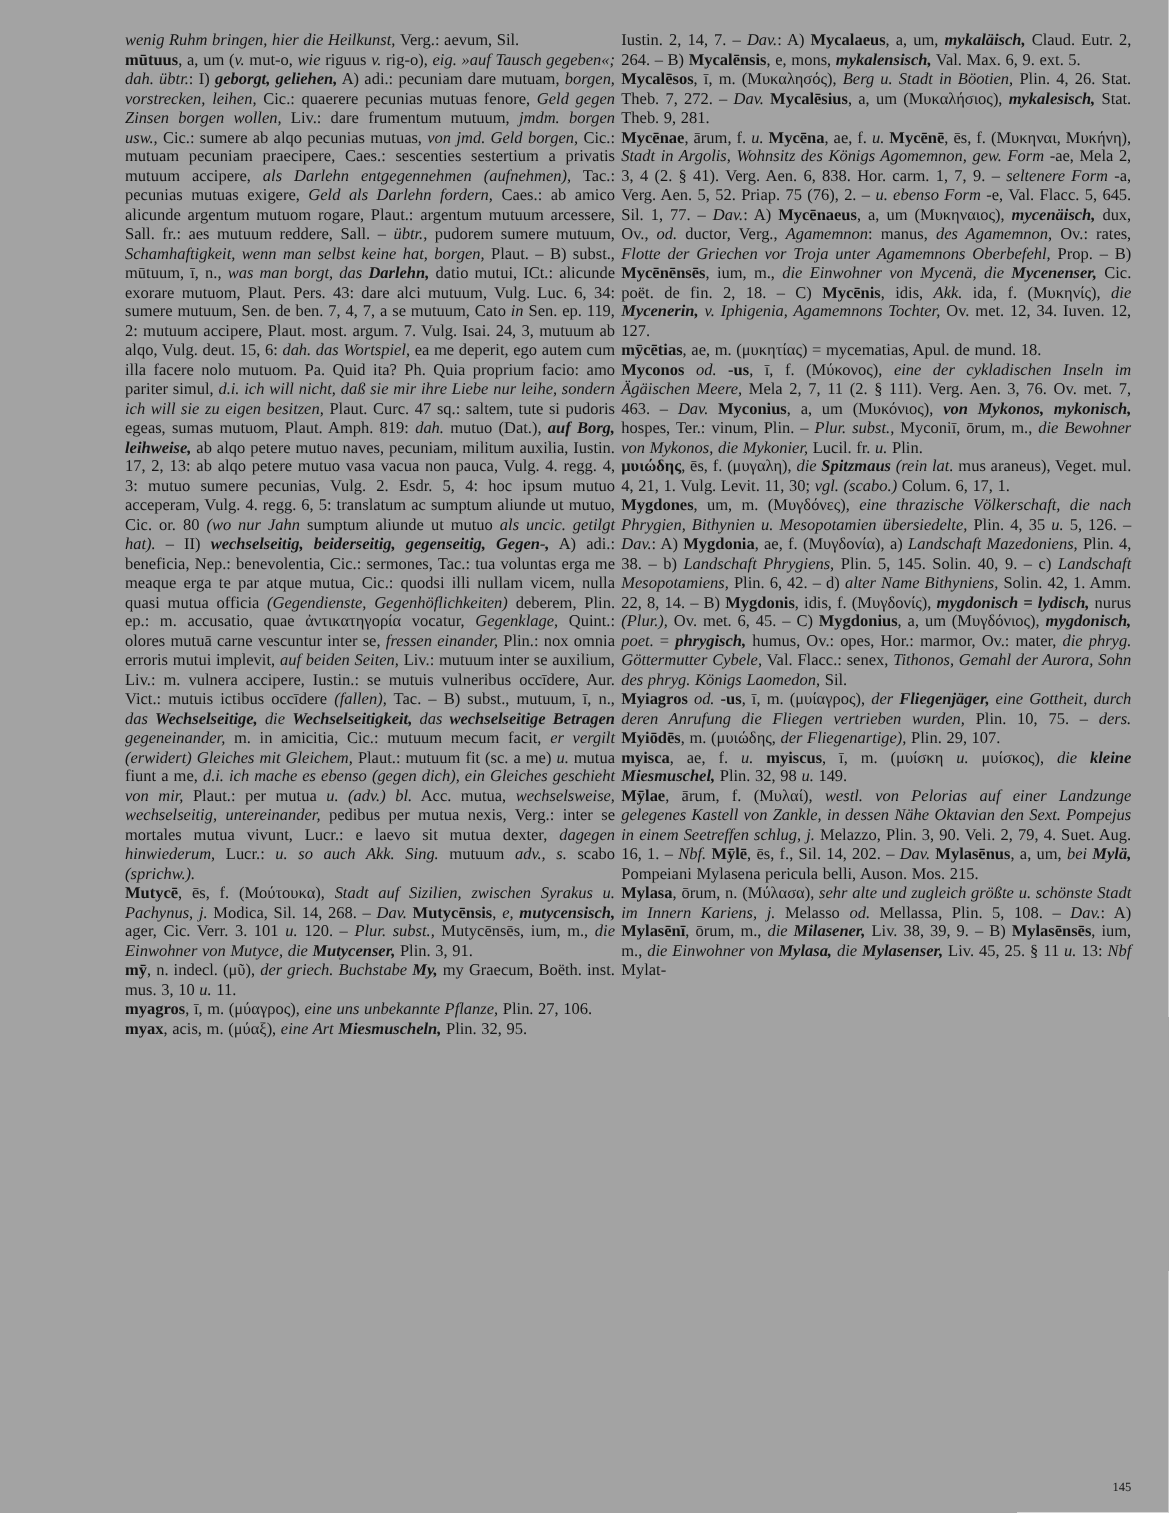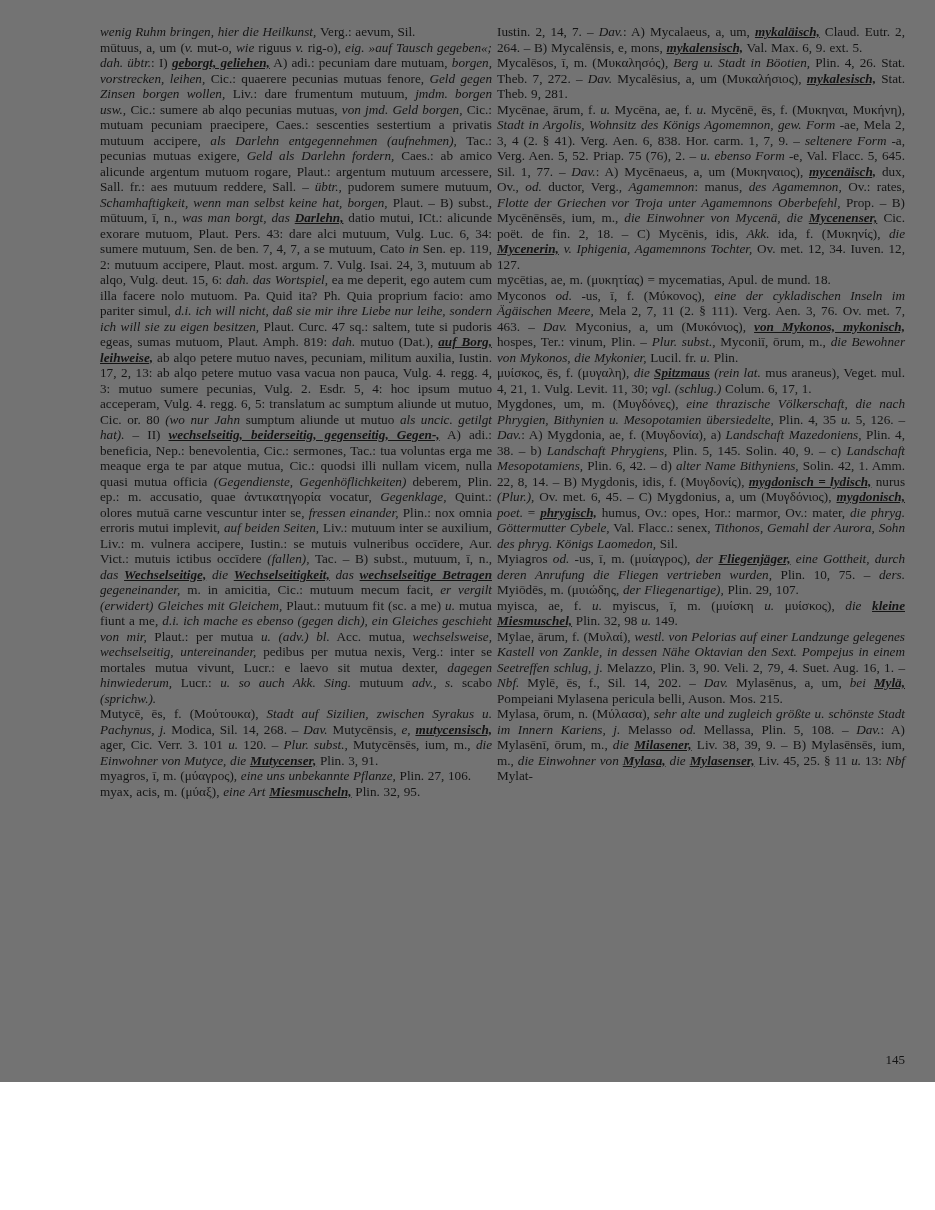--- a/index.html
+++ b/index.html
@@ -1,65 +1,66 @@
 <!DOCTYPE html>
 <html><head>
 <meta charset="utf-8">
 <style>
   html, body { margin: 0; padding: 0; background: #ffffff; }
   .page {
     position: relative;
     width: 935px;
-    height: 1082px;
-    background: #737373;
+    height: 1210px;
+    background: #a3a3a3;
     font-family: "Liberation Serif", "DejaVu Serif", serif;
     color: #141414;
     overflow: hidden;
   }
   .col {
     position: absolute;
     top: 24px;
     text-align: justify;
     font-size: 13.2px;
     line-height: 15.5px;
     word-spacing: 0.4px;
   }
   .col-left  { left: 100px; width: 392px; }
   .col-right { left: 497px; width: 408px; }
   .col p { margin: 0; padding: 0; }
   .s-n  { font-style: normal; font-weight: normal; }
   .s-i  { font-style: italic; font-weight: normal; }
-  .s-b  { font-style: normal; font-weight: normal; }
-  .s-bi { font-style: italic; font-weight: bold; text-decoration: underline; }
+  .s-b  { font-style: normal; font-weight: bold; }
+  .s-bi { font-style: italic; font-weight: bold; }
   .page-number {
     position: absolute;
     right: 30px;
     bottom: 14px;
-    font-size: 13px;
+    font-size: 10px;
     color: #141414;
   }
 </style>
 </head>
 <body>
 
 <div class="page">
   <div class="col col-left">
       <p><span class="s-i">wenig Ruhm bringen, hier die Heilkunst, </span><span class="s-n">Verg.: aevum, Sil.</span></p>
       <p><span class="s-b">mūtuus</span><span class="s-n">, a, um (</span><span class="s-i">v.</span><span class="s-n"> mut-o, </span><span class="s-i">wie</span><span class="s-n"> riguus </span><span class="s-i">v.</span><span class="s-n"> rig-o), </span><span class="s-i">eig. »auf Tausch gegeben«; dah. übtr.</span><span class="s-n">: I) </span><span class="s-bi">geborgt, geliehen,</span><span class="s-n"> A) adi.: pecuniam dare mutuam, </span><span class="s-i">borgen, vorstrecken, leihen,</span><span class="s-n"> Cic.: quaerere pecunias mutuas fenore, </span><span class="s-i">Geld gegen Zinsen borgen wollen,</span><span class="s-n"> Liv.: dare frumentum mutuum, </span><span class="s-i">jmdm. borgen usw.,</span><span class="s-n"> Cic.: sumere ab alqo pecunias mutuas, </span><span class="s-i">von jmd. Geld borgen,</span><span class="s-n"> Cic.: mutuam pecuniam praecipere, Caes.: sescenties sestertium a privatis mutuum accipere, </span><span class="s-i">als Darlehn entgegennehmen (aufnehmen),</span><span class="s-n"> Tac.: pecunias mutuas exigere, </span><span class="s-i">Geld als Darlehn fordern,</span><span class="s-n"> Caes.: ab amico alicunde argentum mutuom rogare, Plaut.: argentum mutuum arcessere, Sall. fr.: aes mutuum reddere, Sall. – </span><span class="s-i">übtr.,</span><span class="s-n"> pudorem sumere mutuum, </span><span class="s-i">Schamhaftigkeit, wenn man selbst keine hat, borgen,</span><span class="s-n"> Plaut. – B) subst., mūtuum, ī, n., </span><span class="s-i">was man borgt, das </span><span class="s-bi">Darlehn,</span><span class="s-n"> datio mutui, ICt.: alicunde exorare mutuom, Plaut. Pers. 43: dare alci mutuum, Vulg. Luc. 6, 34: sumere mutuum, Sen. de ben. 7, 4, 7, a se mutuum, Cato </span><span class="s-i">in</span><span class="s-n"> Sen. ep. 119, 2: mutuum accipere, Plaut. most. argum. 7. Vulg. Isai. 24, 3, mutuum ab alqo, Vulg. deut. 15, 6: </span><span class="s-i">dah. das Wortspiel,</span><span class="s-n"> ea me deperit, ego autem cum illa facere nolo mutuom. Pa. Quid ita? Ph. Quia proprium facio: amo pariter simul, </span><span class="s-i">d.i. ich will nicht, daß sie mir ihre Liebe nur leihe, sondern ich will sie zu eigen besitzen,</span><span class="s-n"> Plaut. Curc. 47 sq.: saltem, tute si pudoris egeas, sumas mutuom, Plaut. Amph. 819: </span><span class="s-i">dah.</span><span class="s-n"> mutuo (Dat.), </span><span class="s-bi">auf Borg, leihweise,</span><span class="s-n"> ab alqo petere mutuo naves, pecuniam, militum auxilia, Iustin. 17, 2, 13: ab alqo petere mutuo vasa vacua non pauca, Vulg. 4. regg. 4, 3: mutuo sumere pecunias, Vulg. 2. Esdr. 5, 4: hoc ipsum mutuo acceperam, Vulg. 4. regg. 6, 5: translatum ac sumptum aliunde ut mutuo, Cic. or. 80 </span><span class="s-i">(wo nur Jahn</span><span class="s-n"> sumptum aliunde ut mutuo </span><span class="s-i">als uncic. getilgt hat).</span><span class="s-n"> – II) </span><span class="s-bi">wechselseitig, beiderseitig, gegenseitig, Gegen-,</span><span class="s-n"> A) adi.: beneficia, Nep.: benevolentia, Cic.: sermones, Tac.: tua voluntas erga me meaque erga te par atque mutua, Cic.: quodsi illi nullam vicem, nulla quasi mutua officia </span><span class="s-i">(Gegendienste, Gegenhöflichkeiten)</span><span class="s-n"> deberem, Plin. ep.: m. accusatio, quae ἀντικατηγορία vocatur, </span><span class="s-i">Gegenklage,</span><span class="s-n"> Quint.: olores mutuā carne vescuntur inter se, </span><span class="s-i">fressen einander,</span><span class="s-n"> Plin.: nox omnia erroris mutui implevit, </span><span class="s-i">auf beiden Seiten,</span><span class="s-n"> Liv.: mutuum inter se auxilium, Liv.: m. vulnera accipere, Iustin.: se mutuis vulneribus occīdere, Aur. Vict.: mutuis ictibus occīdere </span><span class="s-i">(fallen),</span><span class="s-n"> Tac. – B) subst., mutuum, ī, n., </span><span class="s-i">das </span><span class="s-bi">Wechselseitige,</span><span class="s-i"> die </span><span class="s-bi">Wechselseitigkeit,</span><span class="s-i"> das </span><span class="s-bi">wechselseitige Betragen</span><span class="s-i"> gegeneinander,</span><span class="s-n"> m. in amicitia, Cic.: mutuum mecum facit, </span><span class="s-i">er vergilt (erwidert) Gleiches mit Gleichem,</span><span class="s-n"> Plaut.: mutuum fit (sc. a me) </span><span class="s-i">u.</span><span class="s-n"> mutua fiunt a me, </span><span class="s-i">d.i. ich mache es ebenso (gegen dich), ein Gleiches geschieht von mir,</span><span class="s-n"> Plaut.: per mutua </span><span class="s-i">u. (adv.) bl.</span><span class="s-n"> Acc. mutua, </span><span class="s-i">wechselsweise, wechselseitig, untereinander,</span><span class="s-n"> pedibus per mutua nexis, Verg.: inter se mortales mutua vivunt, Lucr.: e laevo sit mutua dexter, </span><span class="s-i">dagegen hinwiederum,</span><span class="s-n"> Lucr.: </span><span class="s-i">u. so auch Akk. Sing.</span><span class="s-n"> mutuum </span><span class="s-i">adv., s.</span><span class="s-n"> scabo </span><span class="s-i">(sprichw.).</span></p>
       <p><span class="s-b">Mutycē</span><span class="s-n">, ēs, f. (Μούτουκα), </span><span class="s-i">Stadt auf Sizilien, zwischen Syrakus u. Pachynus, j.</span><span class="s-n"> Modica, Sil. 14, 268. – </span><span class="s-i">Dav.</span><span class="s-n"> </span><span class="s-b">Mutycēnsis</span><span class="s-n">, </span><span class="s-i">e,</span><span class="s-n"> </span><span class="s-bi">mutycensisch,</span><span class="s-n"> ager, Cic. Verr. 3. 101 </span><span class="s-i">u.</span><span class="s-n"> 120. – </span><span class="s-i">Plur. subst.,</span><span class="s-n"> Mutycēnsēs, ium, m., </span><span class="s-i">die Einwohner von Mutyce, die </span><span class="s-bi">Mutycenser,</span><span class="s-n"> Plin. 3, 91.</span></p>
+      <p><span class="s-b">mȳ</span><span class="s-n">, n. indecl. (μῦ), </span><span class="s-i">der griech. Buchstabe </span><span class="s-bi">My,</span><span class="s-n"> my Graecum, Boëth. inst. mus. 3, 10 </span><span class="s-i">u.</span><span class="s-n"> 11.</span></p>
       <p><span class="s-b">myagros</span><span class="s-n">, ī, m. (μύαγρος), </span><span class="s-i">eine uns unbekannte Pflanze,</span><span class="s-n"> Plin. 27, 106.</span></p>
       <p><span class="s-b">myax</span><span class="s-n">, acis, m. (μύαξ), </span><span class="s-i">eine Art </span><span class="s-bi">Miesmuscheln,</span><span class="s-n"> Plin. 32, 95.</span></p>
     </div>
   <div class="col col-right">
       <p><span class="s-n">Iustin. 2, 14, 7. – </span><span class="s-i">Dav.</span><span class="s-n">: A) </span><span class="s-b">Mycalaeus</span><span class="s-n">, a, um, </span><span class="s-bi">mykaläisch,</span><span class="s-n"> Claud. Eutr. 2, 264. – B) </span><span class="s-b">Mycalēnsis</span><span class="s-n">, e, mons, </span><span class="s-bi">mykalensisch,</span><span class="s-n"> Val. Max. 6, 9. ext. 5.</span></p>
       <p><span class="s-b">Mycalēsos</span><span class="s-n">, ī, m. (Μυκαλησός), </span><span class="s-i">Berg u. Stadt in Böotien,</span><span class="s-n"> Plin. 4, 26. Stat. Theb. 7, 272. – </span><span class="s-i">Dav.</span><span class="s-n"> </span><span class="s-b">Mycalēsius</span><span class="s-n">, a, um (Μυκαλήσιος), </span><span class="s-bi">mykalesisch,</span><span class="s-n"> Stat. Theb. 9, 281.</span></p>
       <p><span class="s-b">Mycēnae</span><span class="s-n">, ārum, f. </span><span class="s-i">u.</span><span class="s-n"> </span><span class="s-b">Mycēna</span><span class="s-n">, ae, f. </span><span class="s-i">u.</span><span class="s-n"> </span><span class="s-b">Mycēnē</span><span class="s-n">, ēs, f. (Μυκηναι, Μυκήνη), </span><span class="s-i">Stadt in Argolis, Wohnsitz des Königs Agomemnon, gew. Form</span><span class="s-n"> -ae, Mela 2, 3, 4 (2. § 41). Verg. Aen. 6, 838. Hor. carm. 1, 7, 9. – </span><span class="s-i">seltenere Form</span><span class="s-n"> -a, Verg. Aen. 5, 52. Priap. 75 (76), 2. – </span><span class="s-i">u. ebenso Form</span><span class="s-n"> -e, Val. Flacc. 5, 645. Sil. 1, 77. – </span><span class="s-i">Dav.</span><span class="s-n">: A) </span><span class="s-b">Mycēnaeus</span><span class="s-n">, a, um (Μυκηναιος), </span><span class="s-bi">mycenäisch,</span><span class="s-n"> dux, Ov., </span><span class="s-i">od.</span><span class="s-n"> ductor, Verg., </span><span class="s-i">Agamemnon</span><span class="s-n">: manus, </span><span class="s-i">des Agamemnon,</span><span class="s-n"> Ov.: rates, </span><span class="s-i">Flotte der Griechen vor Troja unter Agamemnons Oberbefehl,</span><span class="s-n"> Prop. – B) </span><span class="s-b">Mycēnēnsēs</span><span class="s-n">, ium, m., </span><span class="s-i">die Einwohner von Mycenä, die </span><span class="s-bi">Mycenenser,</span><span class="s-n"> Cic. poët. de fin. 2, 18. – C) </span><span class="s-b">Mycēnis</span><span class="s-n">, idis, </span><span class="s-i">Akk.</span><span class="s-n"> ida, f. (Μυκηνίς), </span><span class="s-i">die </span><span class="s-bi">Mycenerin,</span><span class="s-i"> v. Iphigenia, Agamemnons Tochter,</span><span class="s-n"> Ov. met. 12, 34. Iuven. 12, 127.</span></p>
       <p><span class="s-b">mȳcētias</span><span class="s-n">, ae, m. (μυκητίας) = mycematias, Apul. de mund. 18.</span></p>
       <p><span class="s-b">Myconos</span><span class="s-n"> </span><span class="s-i">od.</span><span class="s-n"> </span><span class="s-b">-us</span><span class="s-n">, ī, f. (Μύκονος), </span><span class="s-i">eine der cykladischen Inseln im Ägäischen Meere,</span><span class="s-n"> Mela 2, 7, 11 (2. § 111). Verg. Aen. 3, 76. Ov. met. 7, 463. – </span><span class="s-i">Dav.</span><span class="s-n"> </span><span class="s-b">Myconius</span><span class="s-n">, a, um (Μυκόνιος), </span><span class="s-bi">von Mykonos, mykonisch,</span><span class="s-n"> hospes, Ter.: vinum, Plin. – </span><span class="s-i">Plur. subst.,</span><span class="s-n"> Myconiī, ōrum, m., </span><span class="s-i">die Bewohner von Mykonos, die Mykonier,</span><span class="s-n"> Lucil. fr. </span><span class="s-i">u.</span><span class="s-n"> Plin.</span></p>
-      <p><span class="s-b">μυίσκος</span><span class="s-n">, ēs, f. (μυγαλη), </span><span class="s-i">die </span><span class="s-bi">Spitzmaus</span><span class="s-i"> (rein lat.</span><span class="s-n"> mus araneus), Veget. mul. 4, 21, 1. Vulg. Levit. 11, 30; </span><span class="s-i">vgl. (schlug.)</span><span class="s-n"> Colum. 6, 17, 1.</span></p>
+      <p><span class="s-b">μυιώδης</span><span class="s-n">, ēs, f. (μυγαλη), </span><span class="s-i">die </span><span class="s-bi">Spitzmaus</span><span class="s-i"> (rein lat.</span><span class="s-n"> mus araneus), Veget. mul. 4, 21, 1. Vulg. Levit. 11, 30; </span><span class="s-i">vgl. (scabo.)</span><span class="s-n"> Colum. 6, 17, 1.</span></p>
       <p><span class="s-b">Mygdones</span><span class="s-n">, um, m. (Μυγδόνες), </span><span class="s-i">eine thrazische Völkerschaft, die nach Phrygien, Bithynien u. Mesopotamien übersiedelte,</span><span class="s-n"> Plin. 4, 35 </span><span class="s-i">u.</span><span class="s-n"> 5, 126. – </span><span class="s-i">Dav.</span><span class="s-n">: A) </span><span class="s-b">Mygdonia</span><span class="s-n">, ae, f. (Μυγδονία), a) </span><span class="s-i">Landschaft Mazedoniens,</span><span class="s-n"> Plin. 4, 38. – b) </span><span class="s-i">Landschaft Phrygiens,</span><span class="s-n"> Plin. 5, 145. Solin. 40, 9. – c) </span><span class="s-i">Landschaft Mesopotamiens,</span><span class="s-n"> Plin. 6, 42. – d) </span><span class="s-i">alter Name Bithyniens,</span><span class="s-n"> Solin. 42, 1. Amm. 22, 8, 14. – B) </span><span class="s-b">Mygdonis</span><span class="s-n">, idis, f. (Μυγδονίς), </span><span class="s-bi">mygdonisch = lydisch,</span><span class="s-n"> nurus </span><span class="s-i">(Plur.),</span><span class="s-n"> Ov. met. 6, 45. – C) </span><span class="s-b">Mygdonius</span><span class="s-n">, a, um (Μυγδόνιος), </span><span class="s-bi">mygdonisch,</span><span class="s-n"> </span><span class="s-i">poet.</span><span class="s-n"> = </span><span class="s-bi">phrygisch,</span><span class="s-n"> humus, Ov.: opes, Hor.: marmor, Ov.: mater, </span><span class="s-i">die phryg. Göttermutter Cybele,</span><span class="s-n"> Val. Flacc.: senex, </span><span class="s-i">Tithonos, Gemahl der Aurora, Sohn des phryg. Königs Laomedon,</span><span class="s-n"> Sil.</span></p>
       <p><span class="s-b">Myiagros</span><span class="s-n"> </span><span class="s-i">od.</span><span class="s-n"> </span><span class="s-b">-us</span><span class="s-n">, ī, m. (μυίαγρος), </span><span class="s-i">der </span><span class="s-bi">Fliegenjäger,</span><span class="s-i"> eine Gottheit, durch deren Anrufung die Fliegen vertrieben wurden,</span><span class="s-n"> Plin. 10, 75. – </span><span class="s-i">ders.</span><span class="s-n"> </span><span class="s-b">Myiōdēs</span><span class="s-n">, m. (μυιώδης, </span><span class="s-i">der Fliegenartige),</span><span class="s-n"> Plin. 29, 107.</span></p>
       <p><span class="s-b">myisca</span><span class="s-n">, ae, f. </span><span class="s-i">u.</span><span class="s-n"> </span><span class="s-b">myiscus</span><span class="s-n">, ī, m. (μυίσκη </span><span class="s-i">u.</span><span class="s-n"> μυίσκος), </span><span class="s-i">die </span><span class="s-bi">kleine Miesmuschel,</span><span class="s-n"> Plin. 32, 98 </span><span class="s-i">u.</span><span class="s-n"> 149.</span></p>
       <p><span class="s-b">Mȳlae</span><span class="s-n">, ārum, f. (Μυλαί), </span><span class="s-i">westl. von Pelorias auf einer Landzunge gelegenes Kastell von Zankle, in dessen Nähe Oktavian den Sext. Pompejus in einem Seetreffen schlug, j.</span><span class="s-n"> Melazzo, Plin. 3, 90. Veli. 2, 79, 4. Suet. Aug. 16, 1. – </span><span class="s-i">Nbf.</span><span class="s-n"> </span><span class="s-b">Mȳlē</span><span class="s-n">, ēs, f., Sil. 14, 202. – </span><span class="s-i">Dav.</span><span class="s-n"> </span><span class="s-b">Mylasēnus</span><span class="s-n">, a, um, </span><span class="s-i">bei </span><span class="s-bi">Mylä,</span><span class="s-n"> Pompeiani Mylasena pericula belli, Auson. Mos. 215.</span></p>
       <p><span class="s-b">Mylasa</span><span class="s-n">, ōrum, n. (Μύλασα), </span><span class="s-i">sehr alte und zugleich größte u. schönste Stadt im Innern Kariens, j.</span><span class="s-n"> Melasso </span><span class="s-i">od.</span><span class="s-n"> Mellassa, Plin. 5, 108. – </span><span class="s-i">Dav.</span><span class="s-n">: A) </span><span class="s-b">Mylasēnī</span><span class="s-n">, ōrum, m., </span><span class="s-i">die </span><span class="s-bi">Milasener,</span><span class="s-n"> Liv. 38, 39, 9. – B) </span><span class="s-b">Mylasēnsēs</span><span class="s-n">, ium, m., </span><span class="s-i">die Einwohner von </span><span class="s-bi">Mylasa,</span><span class="s-i"> die </span><span class="s-bi">Mylasenser,</span><span class="s-n"> Liv. 45, 25. § 11 </span><span class="s-i">u.</span><span class="s-n"> 13: </span><span class="s-i">Nbf</span><span class="s-n"> Mylat-</span></p>
     </div>
   <div class="page-number">145</div>
 </div>
 
 </body></html>

